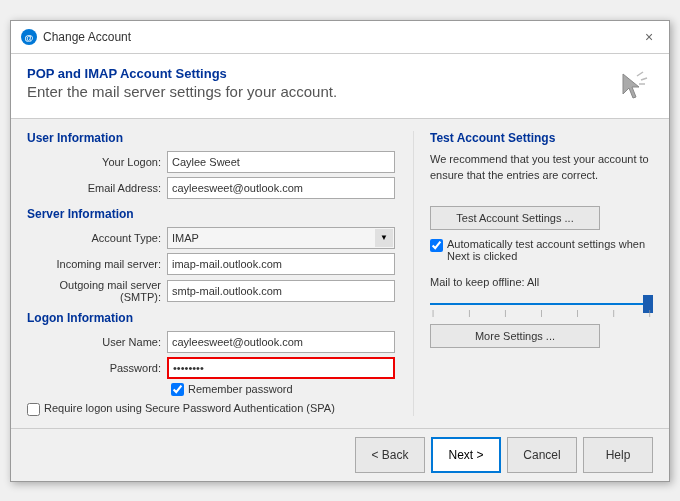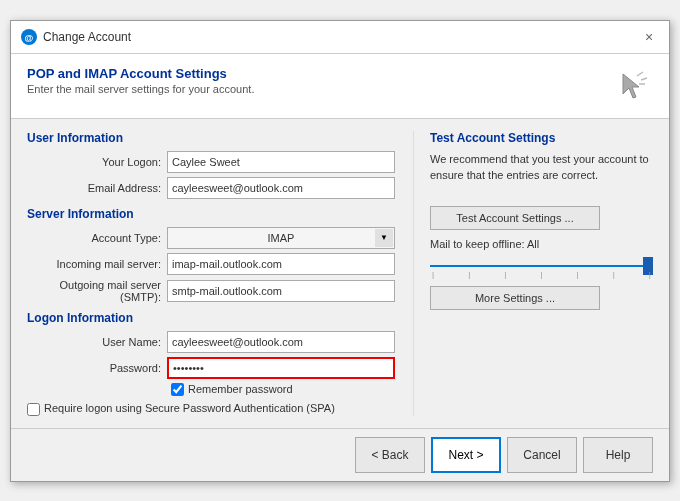--- a/index.html
+++ b/index.html
@@ -68,21 +68,21 @@
       align-items: flex-start;
     }
     .header-left {}
     .header-title {
       font-size: 13px;
       font-weight: bold;
       color: #003399;
       margin-bottom: 2px;
     }
     .header-subtitle {
-      font-size: 11px;
+      font-size: 15px;
       color: #555;
     }
     .header-icon {
       width: 40px;
       height: 40px;
       display: flex;
       align-items: center;
       justify-content: center;
     }
     
@@ -144,21 +144,20 @@
       flex: 1;
       height: 22px;
       border: 1px solid #aaa;
       background: #f5f5f5;
       padding: 0 4px;
       font-size: 11px;
       color: #333;
       appearance: none;
       -webkit-appearance: none;
       cursor: pointer;
-      text-align: center;
     }
     .select-arrow {
       position: absolute;
       right: 2px;
       top: 2px;
       width: 18px;
       height: 18px;
       background: #e0e0e0;
       display: flex;
       align-items: center;
@@ -400,20 +399,24 @@
         <span>Require logon using Secure Password Authentication (SPA)</span>
       </div>
     </div>
 
     <div class="right-panel">
       <div class="right-title">Test Account Settings</div>
       <div class="right-desc">We recommend that you test your account to ensure that the entries are correct.</div>
 
       <button class="test-btn">Test Account Settings ...</button>
 
+      <div class="auto-test-row">
+        <input type="checkbox" checked="" style="">
+        <span>Automatically test account settings when Next is clicked</span>
+      </div>
 
       <div class="mail-offline-label">
         <span>Mail to keep offline:</span>
         <span>All</span>
       </div>
 
       <div class="slider-container">
         <div class="slider-track">
           <div class="slider-fill"></div>
         </div>

